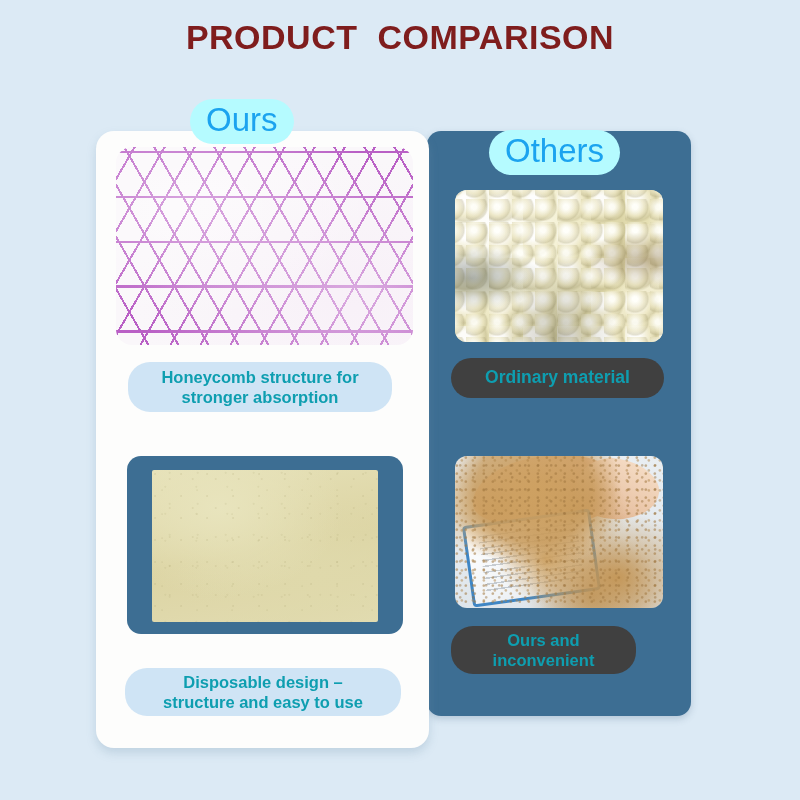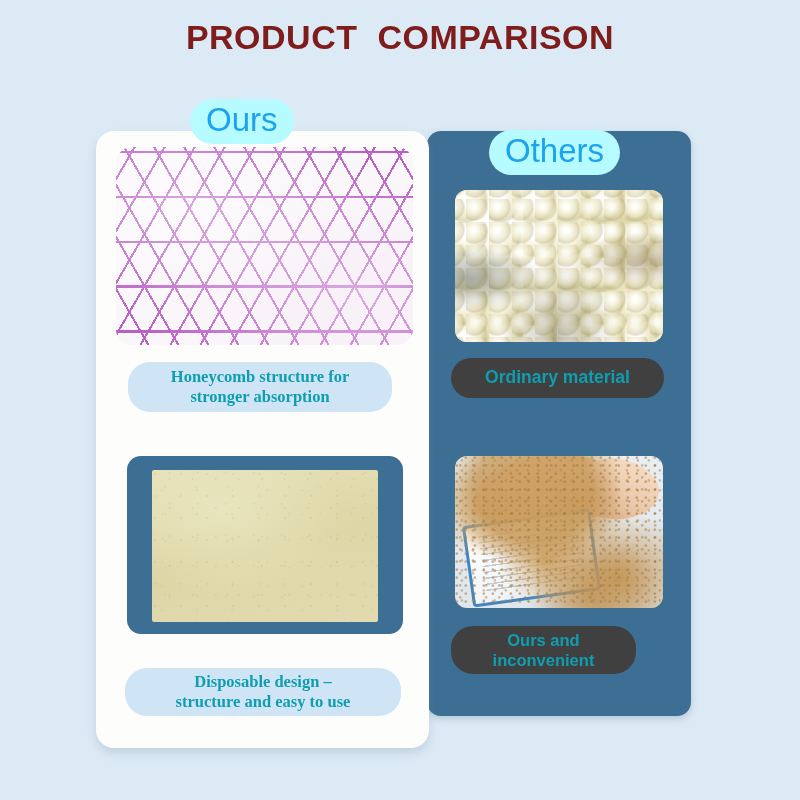--- a/index.html
+++ b/index.html
@@ -253,21 +253,21 @@
     font-weight: bold;
     color: #0e9eb0;
     line-height: 1.22;
     border-radius: 22px;
     display: flex;
     align-items: center;
     justify-content: center;
     z-index: 5;
     white-space: pre-line;
   }
-  .caption.light { background: #cfe4f5; font-family: Liberation Serif, serif; }
+  .caption.light { background: #cfe4f5; }
   .caption.white { background: #404040; }
 
   .cap-honeycomb {
     left: 128px; top: 362px;
     width: 264px; height: 50px;
     font-size: 16.5px;
   }
   .cap-disposable {
     left: 125px; top: 668px;
     width: 276px; height: 48px;

